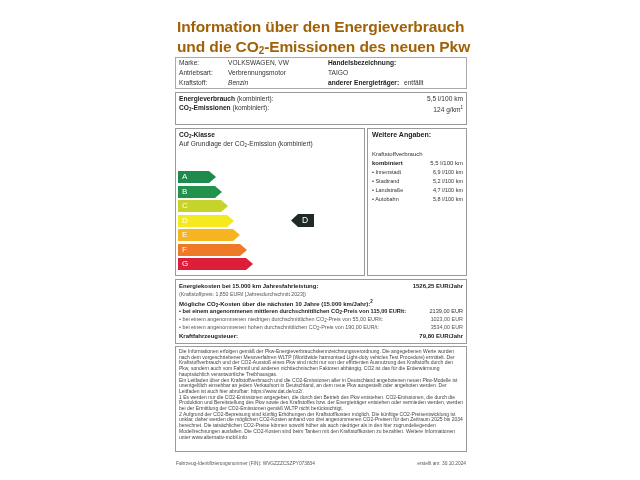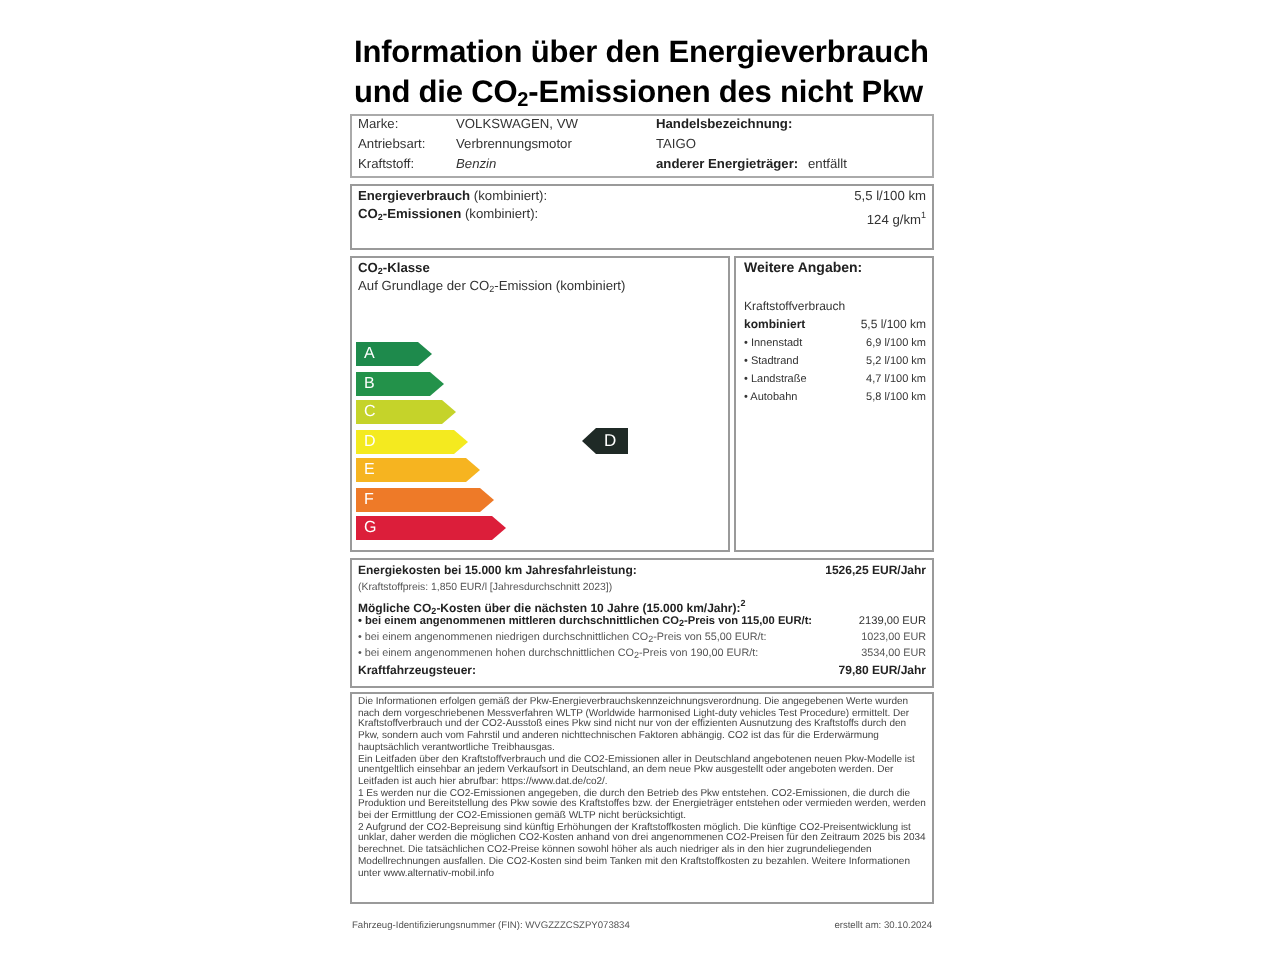--- a/index.html
+++ b/index.html
@@ -1,33 +1,33 @@
 <!DOCTYPE html>
 <html><head>
 <meta charset="utf-8">
 <style>
   html,body{margin:0;padding:0;background:#fff;}
   body{width:640px;height:480px;position:relative;overflow:hidden;font-family:"Liberation Sans","DejaVu Sans",sans-serif;color:#222;}
-  .title{position:absolute;left:177px;top:17px;width:300px;font-size:15.5px;font-weight:bold;line-height:20px;color:#000000;letter-spacing:-0.1px;}
+  .title{position:absolute;left:177px;top:17px;width:300px;font-size:15.5px;font-weight:bold;line-height:20px;color:#a16207;letter-spacing:-0.1px;}
   .box{position:absolute;left:175px;width:292px;border:1px solid #9a9a9a;box-sizing:border-box;background:#fff;}
   .t{position:absolute;font-size:6.6px;line-height:8px;white-space:nowrap;color:#333;}
   .b{font-weight:bold;color:#222;}
   .r{text-align:right;}
   .sub{font-size:4.5px;vertical-align:-1px;}
   .sup{font-size:4.5px;vertical-align:3px;}
   .bar{position:absolute;left:178px;height:12px;}
   .bar span{position:absolute;left:4px;top:1px;font-size:8px;color:#fff;line-height:10px;}
   .small{font-size:5px;line-height:5.7px;color:#444;white-space:normal;}
 </style>
 </head>
 <body>
 
 <div class="title">
   <div>Information über den Energieverbrauch</div>
-  <div><span>und die CO</span><span style="font-size:10px;vertical-align:-2px;">2</span><span>-Emissionen des nicht Pkw</span></div>
+  <div><span>und die CO</span><span style="font-size:10px;vertical-align:-2px;">2</span><span>-Emissionen des neuen Pkw</span></div>
 </div>
 
 <div class="box" style="top:57px;height:32px;border-color:#aaa;">
   <div class="t" style="left:3px;top:1px;">Marke:</div>
   <div class="t" style="left:52px;top:1px;">VOLKSWAGEN, VW</div>
   <div class="t" style="left:3px;top:11px;">Antriebsart:</div>
   <div class="t" style="left:52px;top:11px;">Verbrennungsmotor</div>
   <div class="t" style="left:3px;top:21px;">Kraftstoff:</div>
   <div class="t" style="left:52px;top:21px;font-style:italic;">Benzin</div>
   <div class="t b" style="left:152px;top:1px;">Handelsbezeichnung:</div>

